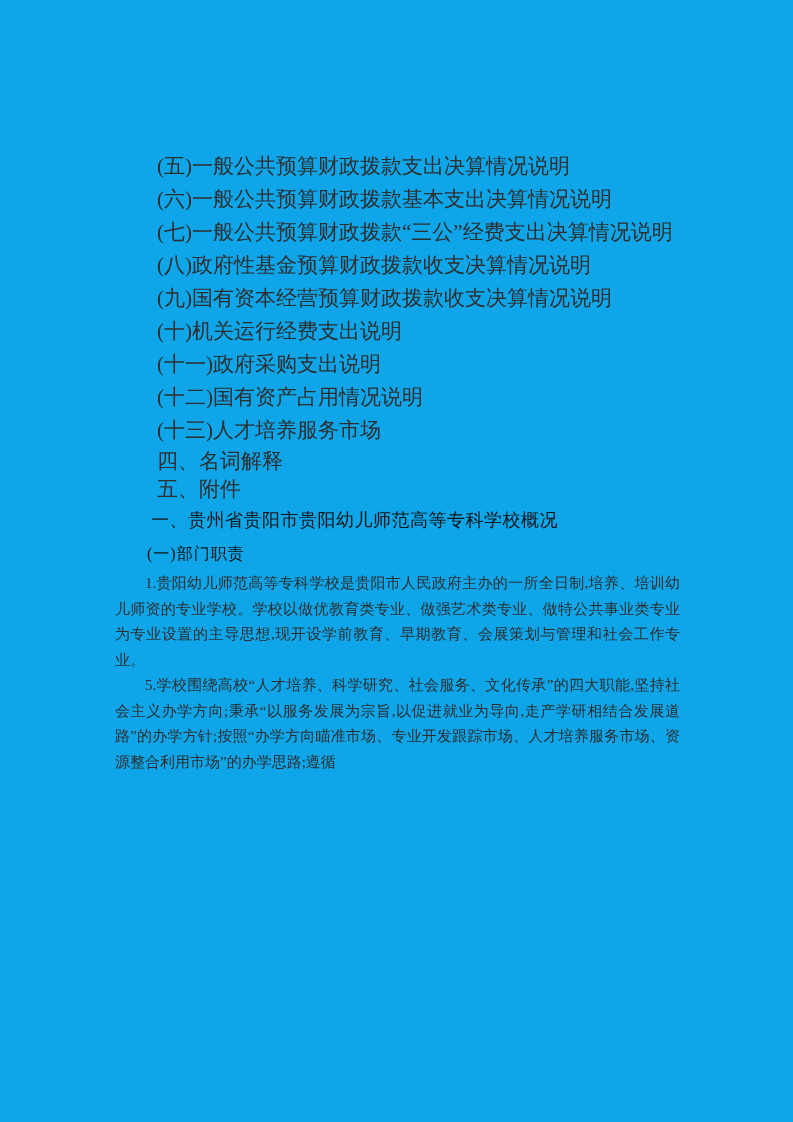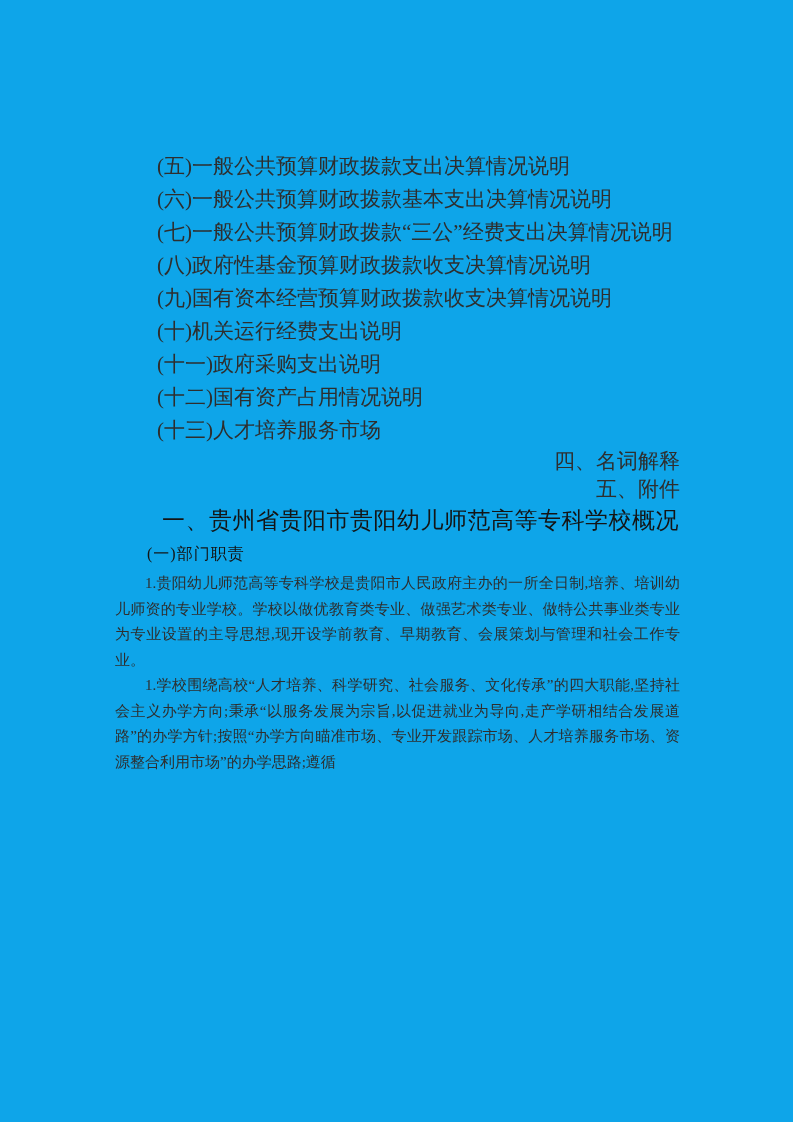--- a/index.html
+++ b/index.html
@@ -27,32 +27,30 @@
     line-height: 33px;
     text-indent: 2em;
     margin-bottom: 4px;
     text-align: justify;
     text-justify: inter-ideograph;
   }
   .toc-tail {
     font-size: 21px;
     line-height: 28px;
     text-indent: 2em;
-    text-align: right;
   }
   .section-heading {
     margin-top: 72px;
-    font-size: 23px;
+    font-size: 18px;
     line-height: 34px;
     font-weight: 700;
     font-family: "Liberation Sans", "DejaVu Sans", sans-serif;
     color: #141414;
     text-indent: 2em;
     letter-spacing: 0.5px;
-    text-align: center;
   }
   .section-subheading {
     font-size: 16px;
     line-height: 34px;
     font-weight: 700;
     color: #141414;
     text-indent: 2em;
     font-family: "Liberation Serif", "DejaVu Serif", serif;
     letter-spacing: 1px;
   }
@@ -81,15 +79,15 @@
     <p class="toc-item">(十三)人才培养服务市场</p>
     <p class="toc-tail">四、名词解释</p>
     <p class="toc-tail">五、附件</p>
   </div>
 
   <h1 class="section-heading">一、贵州省贵阳市贵阳幼儿师范高等专科学校概况</h1>
 
   <h2 class="section-subheading">(一)部门职责</h2>
 
   <p class="body-para">1.贵阳幼儿师范高等专科学校是贵阳市人民政府主办的一所全日制,培养、培训幼儿师资的专业学校。学校以做优教育类专业、做强艺术类专业、做特公共事业类专业为专业设置的主导思想,现开设学前教育、早期教育、会展策划与管理和社会工作专业。</p>
-  <p class="body-para">1.学校围绕高校“人才培养、科学研究、社会服务、文化传承”的四大职能,坚持社会主义办学方向;秉承“以服务发展为宗旨,以促进就业为导向,走产学研相结合发展道路”的办学方针;按照“办学方向瞄准市场、专业开发跟踪市场、人才培养服务市场、资源整合利用市场”的办学思路;遵循</p>
+  <p class="body-para">5.学校围绕高校“人才培养、科学研究、社会服务、文化传承”的四大职能,坚持社会主义办学方向;秉承“以服务发展为宗旨,以促进就业为导向,走产学研相结合发展道路”的办学方针;按照“办学方向瞄准市场、专业开发跟踪市场、人才培养服务市场、资源整合利用市场”的办学思路;遵循</p>
 
 </div>
 
 </body></html>

